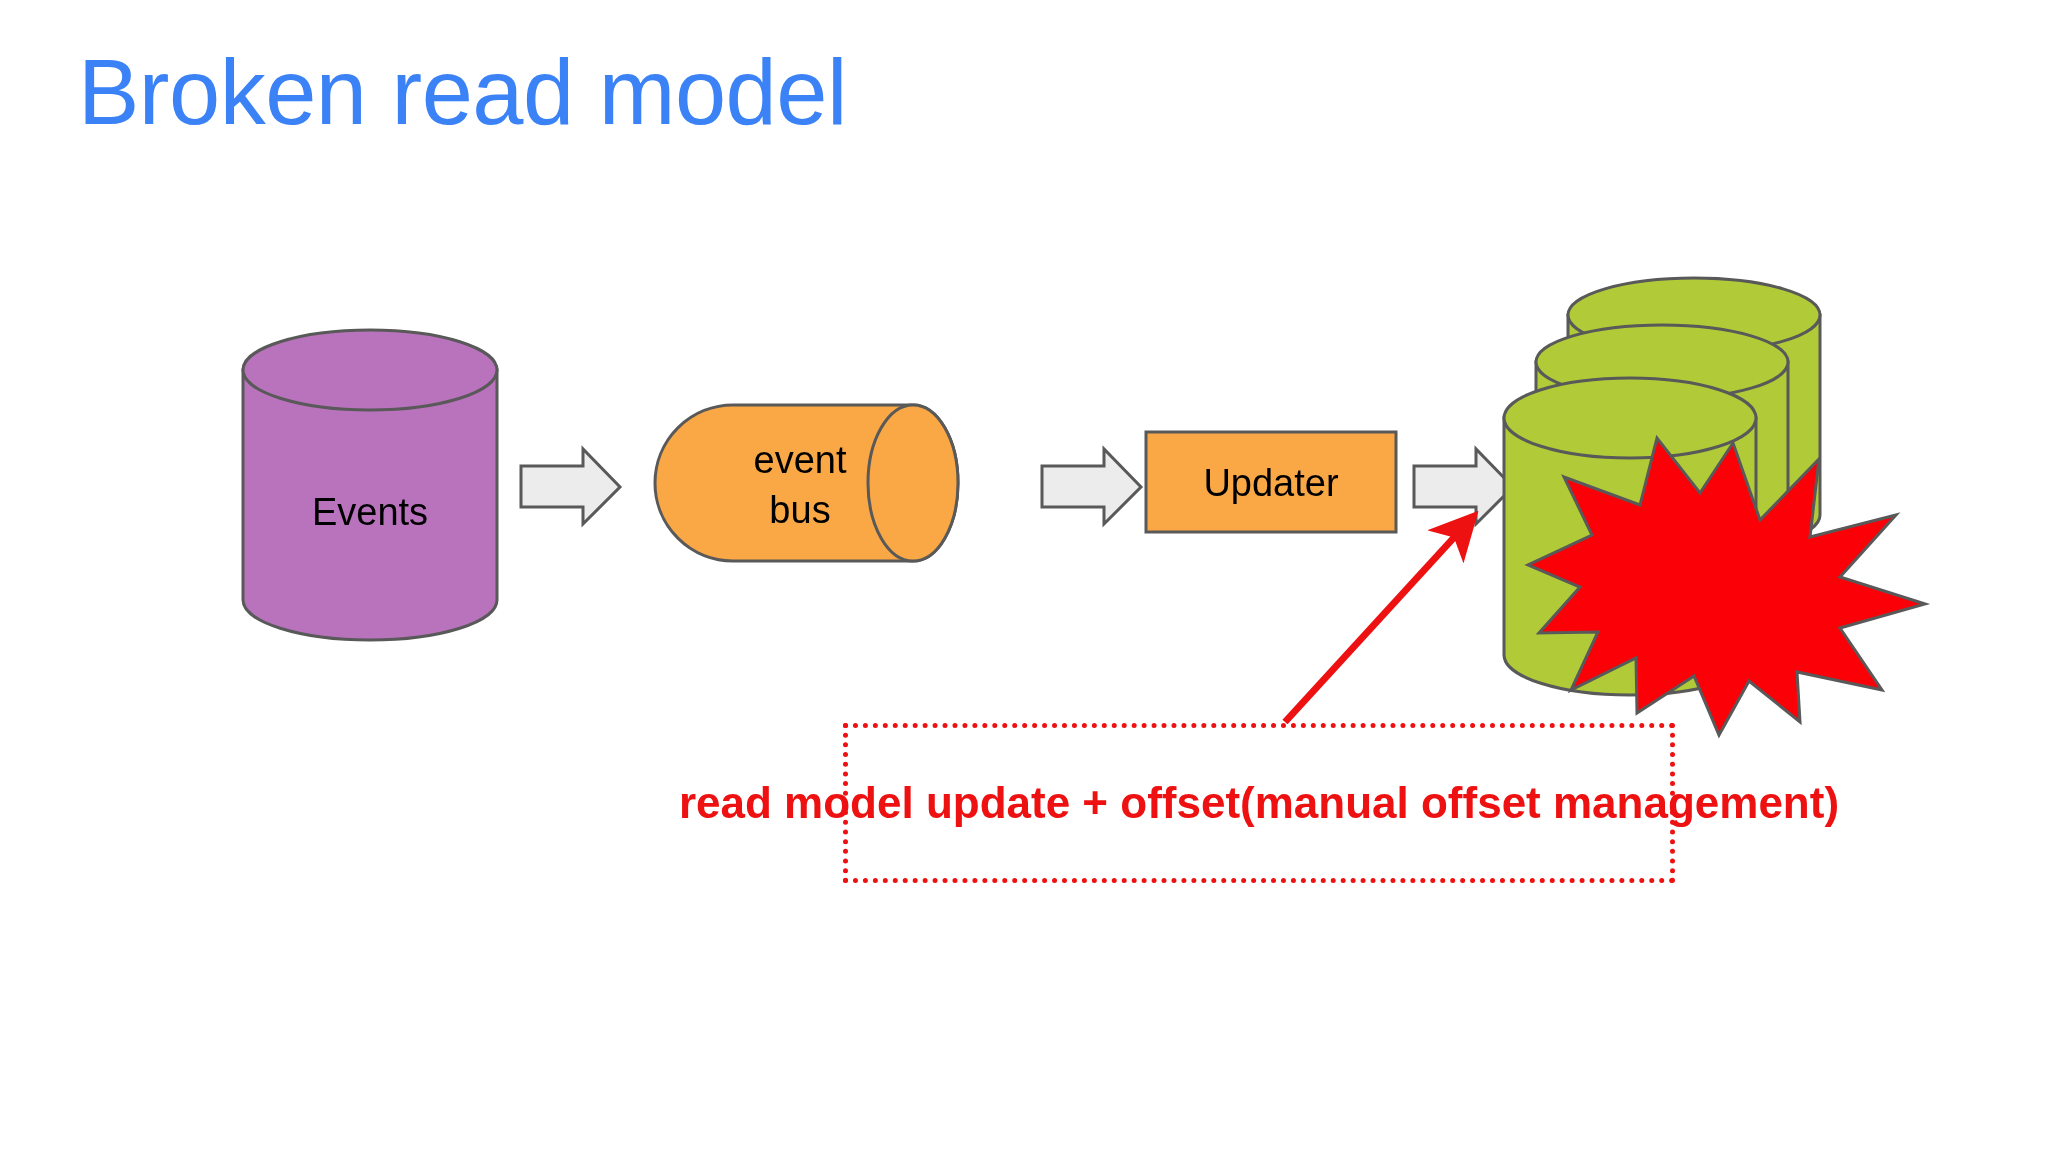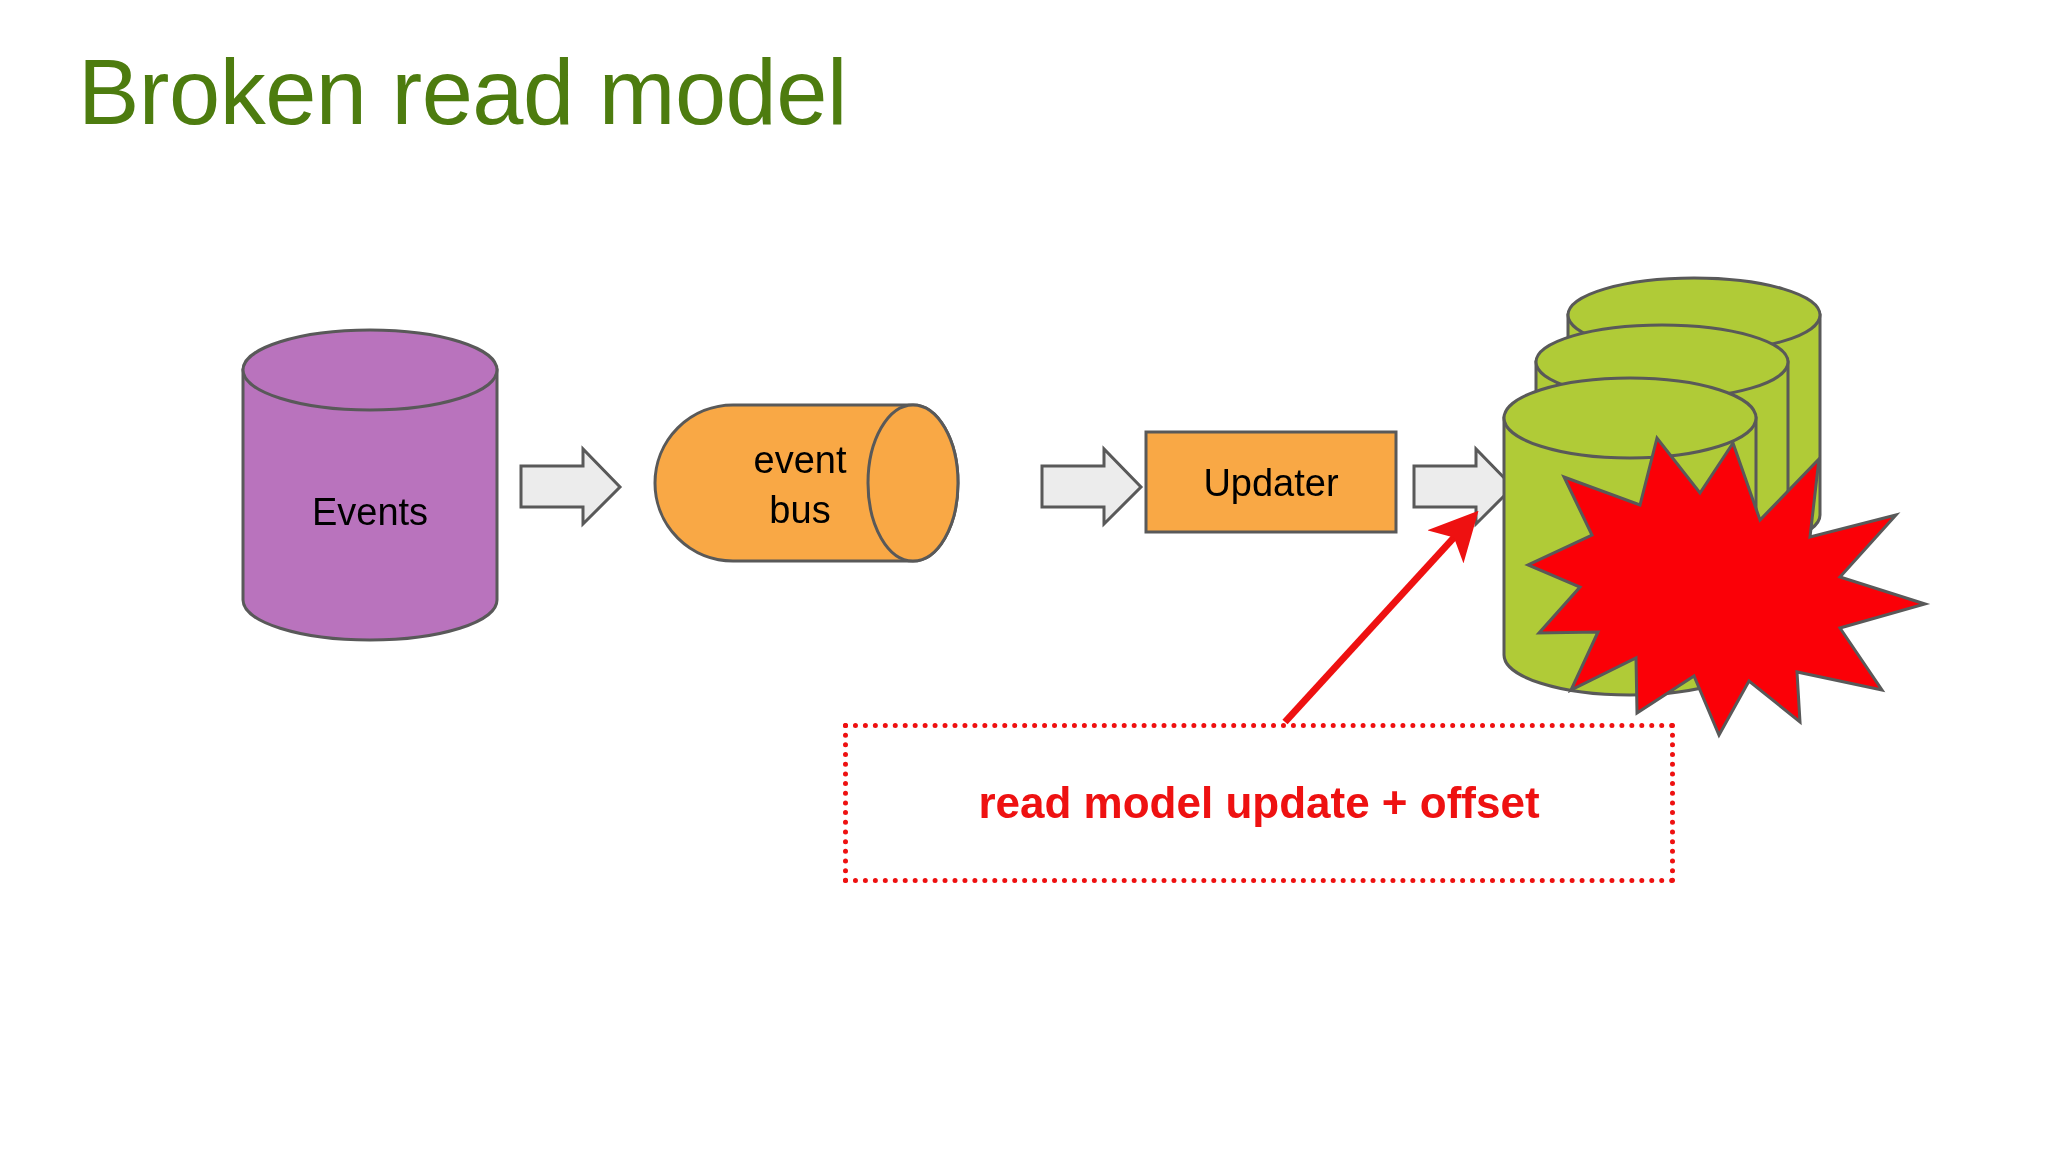--- a/index.html
+++ b/index.html
@@ -17,21 +17,21 @@
   }
 
   
   #slide-title {
     position: absolute;
     left: 78px;
     top: 44px;
     font-size: 92px;
     line-height: 1.05;
     font-weight: 400;
-    color: #4d7c0f;
+    color: #3b82f6;
     letter-spacing: -0.5px;
     white-space: nowrap;
   }
 
   
   #diagram {
     position: absolute;
     left: 0;
     top: 0;
     width: 2048px;
@@ -148,13 +148,14 @@
       </marker>
     </defs>
     <line x1="1285" y1="722" x2="1470" y2="520" stroke="#ee1111" stroke-width="7" marker-end="url(#redArrowHead)"></line>
   </g>
 
 </svg>
 </div>
 
 <div id="callout-box">
   <div class="callout-line">read model update + offset</div>
+  <div class="callout-line">(manual offset management)</div>
 </div>
 
 </body></html>

